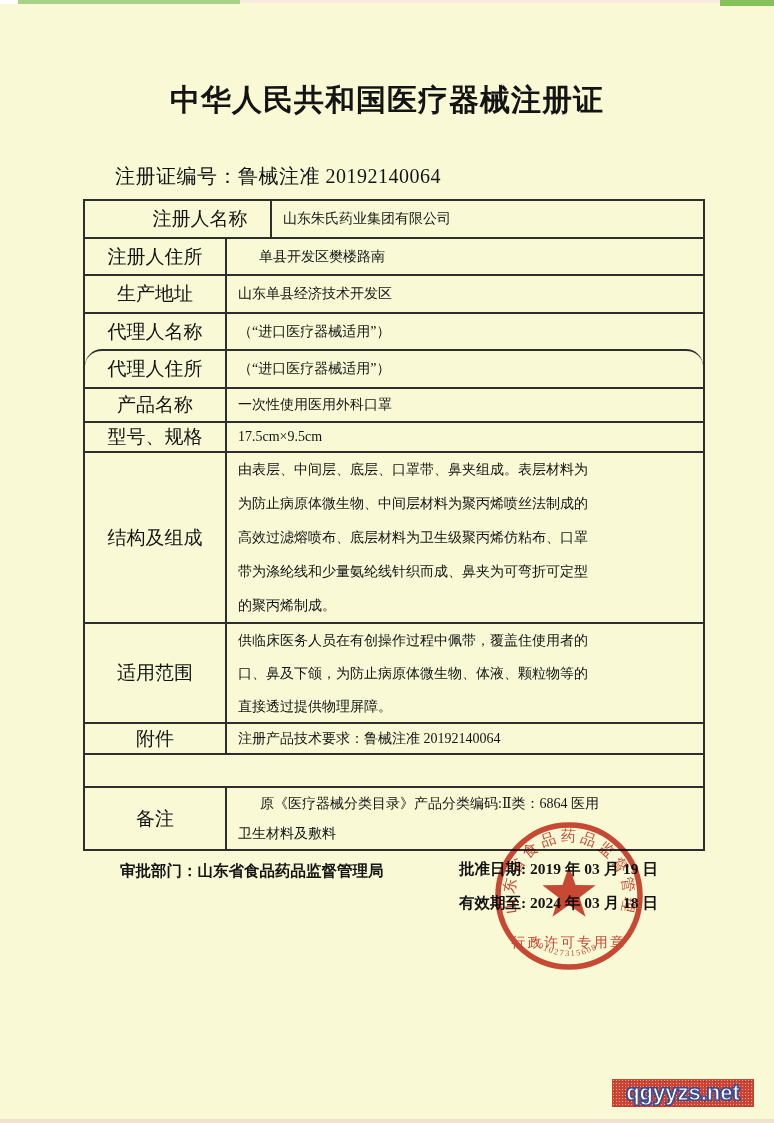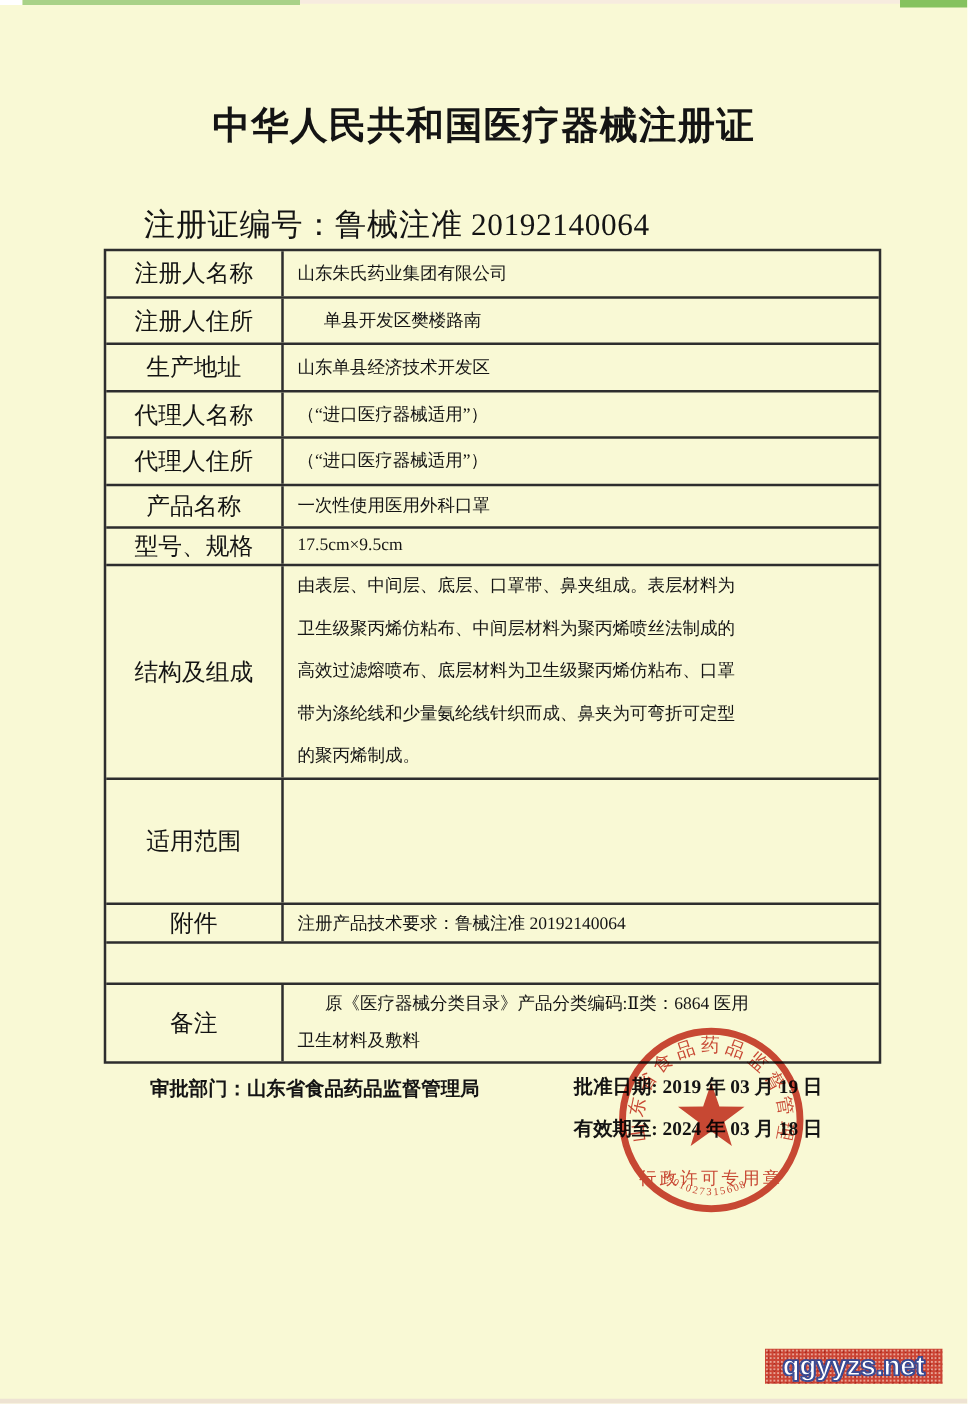--- a/index.html
+++ b/index.html
@@ -25,21 +25,21 @@
     position: absolute;
     left: 0; right: 0; top: 80px;
     text-align: center;
     font-size: 30px;
     font-weight: 600;
     letter-spacing: 1px;
   }
   .cert-no {
     position: absolute;
     left: 115px; top: 163px;
-    font-size: 25px;
+    font-size: 20px;
     letter-spacing: 0.5px;
   }
 
   .cert-table {
     position: absolute;
     left: 83px; top: 199px;
     width: 622px;
     border: 2px solid #2e2e2e;
   }
   .row { display: flex; border-top: 2px solid #2e2e2e; }
@@ -51,22 +51,22 @@
     font-size: 19px;
     text-align: center;
     flex-shrink: 0;
   }
   .cell-value {
     flex: 1;
     display: flex; flex-direction: column; justify-content: center;
     padding-left: 11px; padding-right: 4px;
     font-size: 14px;
   }
-  .r0 { height: 36px; } .r1 { height: 37px; gap: 21px; } .r2 { height: 38px; }
-  .r3 { height: 37px; } .r4 { height: 38px; } .r5 { height: 34px; justify-content: center; }
+  .r0 { height: 36px; padding-left: 45px; } .r1 { height: 37px; gap: 21px; } .r2 { height: 38px; }
+  .r3 { height: 37px; } .r4 { height: 38px; border-radius: 17px; } .r5 { height: 34px; justify-content: center; }
   .r6 { height: 30px; } .r7 { height: 171px; } .r8 { height: 100px; }
   .r9 { height: 31px; } .r10 { height: 33px; } .r11 { height: 63px; }
   .r7 .line { line-height: 34px; }
   .r8 .line { line-height: 33px; }
   .r11 .line { line-height: 30px; }
   .line.indent { padding-left: 22px; }
 
   .footer-dept {
     position: absolute;
     left: 120px; top: 861px;
@@ -167,28 +167,33 @@
     <div class="row r6">
       <div class="cell-label">型号、规格</div>
       <div class="cell-value">
           <div class="line">17.5cm×9.5cm</div>
         </div>
     </div>
     <div class="row r7">
       <div class="cell-label">结构及组成</div>
       <div class="cell-value">
         <div class="line">由表层、中间层、底层、口罩带、鼻夹组成。表层材料为</div>
-        <div class="line">卫生级聚丙烯仿粘布、中间层材料为聚丙烯喷丝法制成的</div>
+        <div class="line">为防止病原体微生物、中间层材料为聚丙烯喷丝法制成的</div>
         <div class="line">高效过滤熔喷布、底层材料为卫生级聚丙烯仿粘布、口罩</div>
         <div class="line">带为涤纶线和少量氨纶线针织而成、鼻夹为可弯折可定型</div>
         <div class="line">的聚丙烯制成。</div>
       </div>
     </div>
     <div class="row r8">
       <div class="cell-label">适用范围</div>
+      <div class="cell-value">
+        <div class="line">供临床医务人员在有创操作过程中佩带，覆盖住使用者的</div>
+        <div class="line">口、鼻及下颌，为防止病原体微生物、体液、颗粒物等的</div>
+        <div class="line">直接透过提供物理屏障。</div>
+      </div>
     </div>
     <div class="row r9">
       <div class="cell-label">附件</div>
       <div class="cell-value">
           <div class="line">注册产品技术要求：鲁械注准 20192140064</div>
         </div>
     </div>
     <div class="row r10">
       <div class="cell-value">
           <div class="line"></div>

